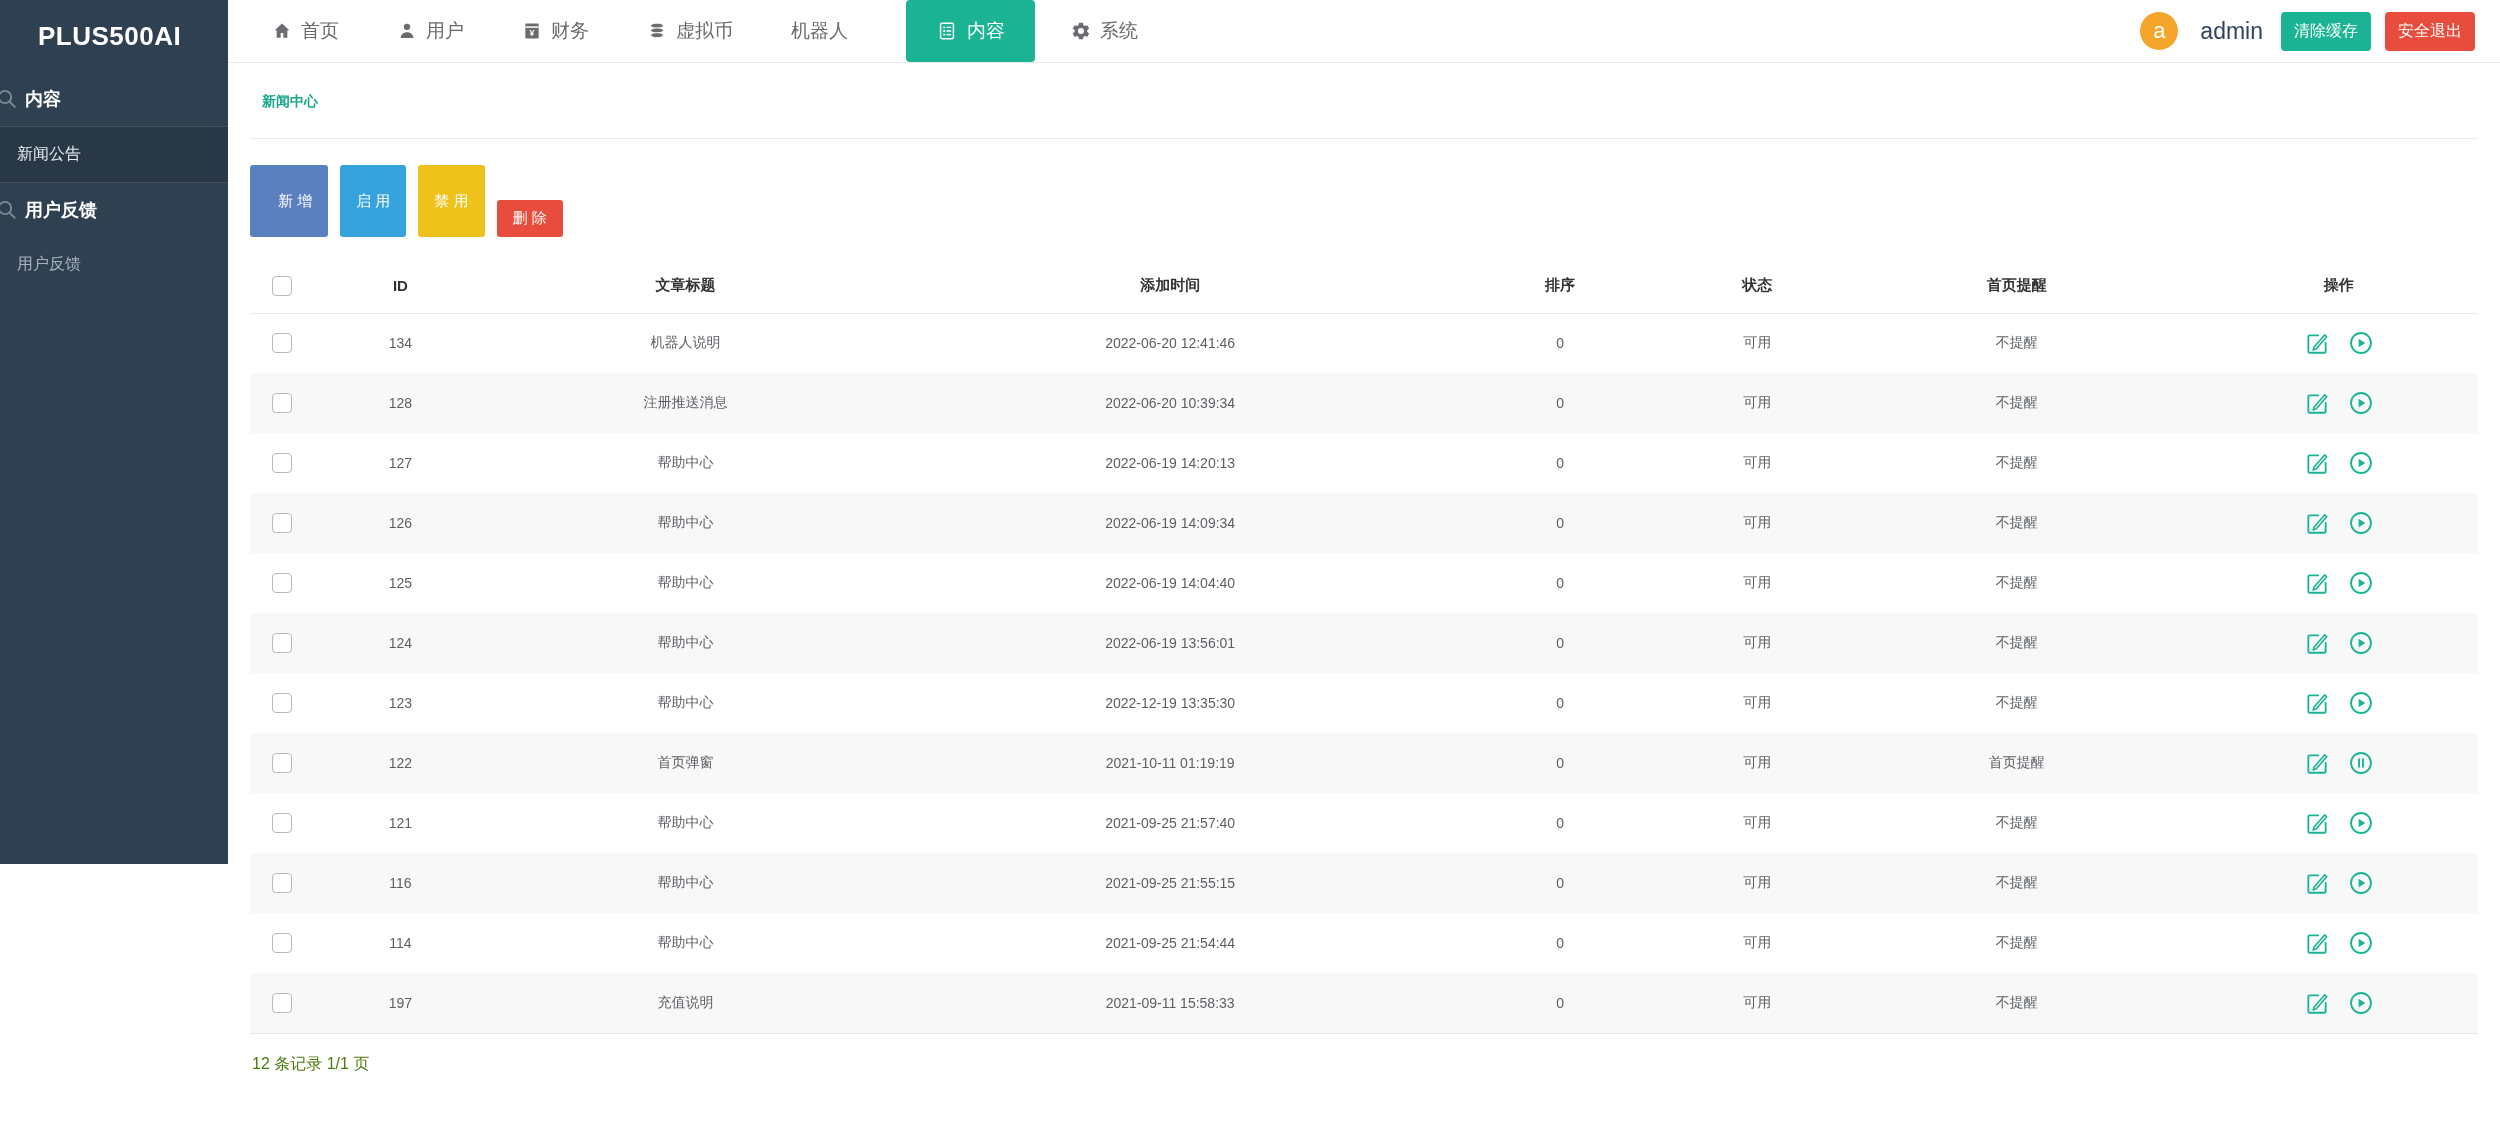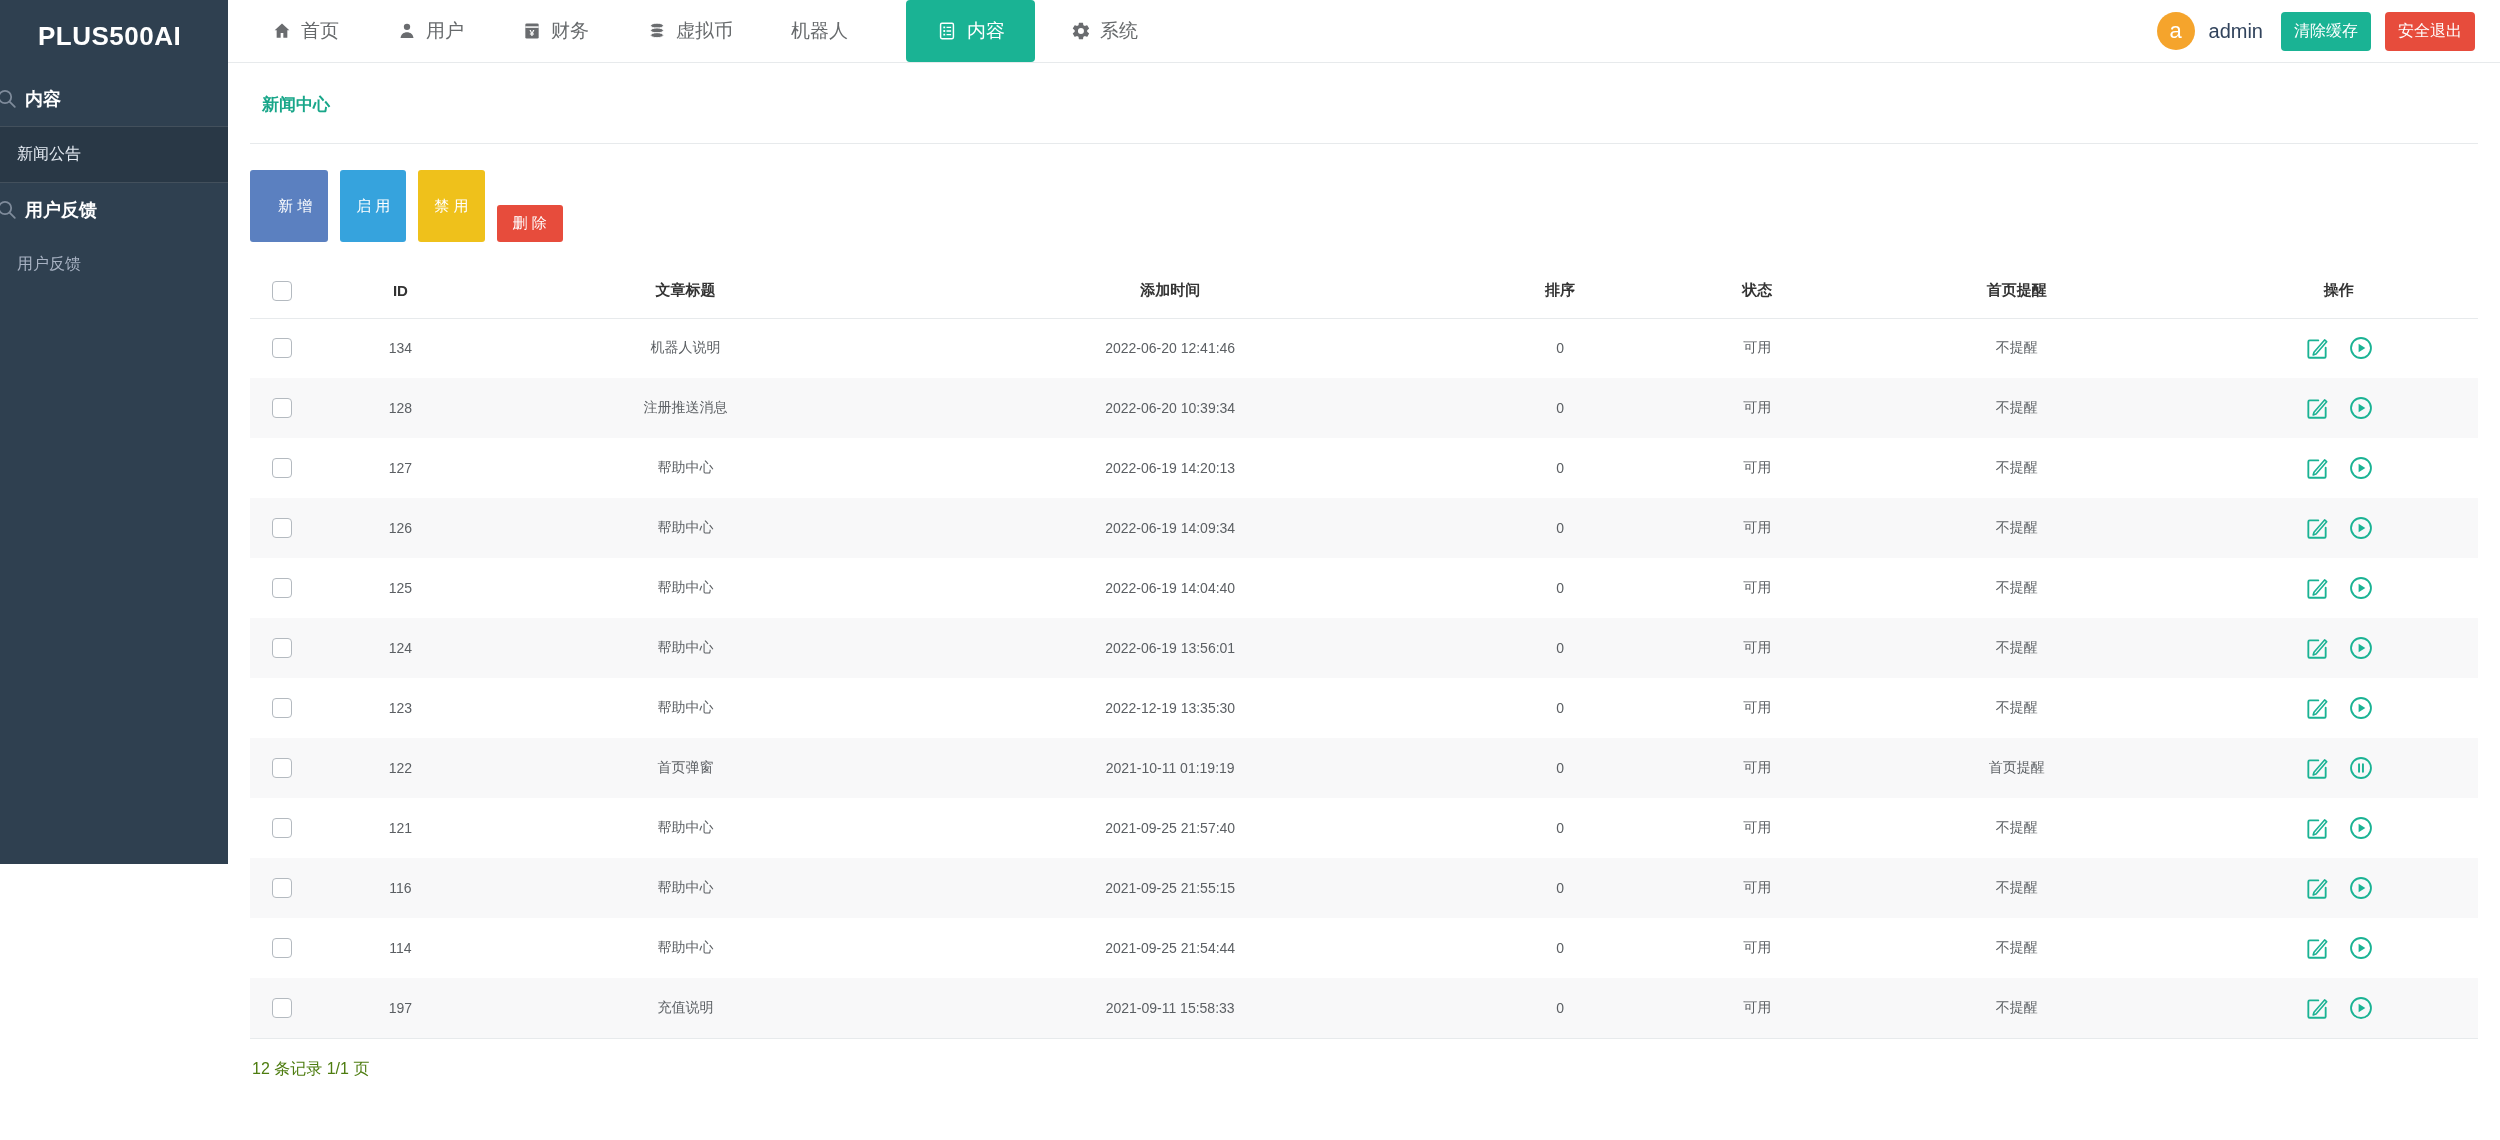--- a/index.html
+++ b/index.html
@@ -35,31 +35,31 @@
   .main{flex:1;display:flex;flex-direction:column;background:var(--band);min-width:0;}
 
   
   .topnav{height:78px;background:#fff;border-bottom:1px solid var(--border);display:flex;align-items:center;padding:0 25px 0 44px;gap:20px;}
   .nav-items{display:flex;align-items:center;height:100%;}
   .nav-item{display:flex;align-items:center;gap:9px;margin-right:58px;font-size:19px;color:var(--nav-text);cursor:pointer;white-space:nowrap;}
   .nav-item svg{display:block;}
   .nav-item.active{background:var(--primary);color:#fff;height:62px;padding:0 30px;border-radius:4px;margin-right:36px;}
   .nav-right{margin-left:auto;display:flex;align-items:center;}
   .avatar{width:38px;height:38px;border-radius:50%;background:var(--avatar);color:#fff;display:flex;align-items:center;justify-content:center;font-size:22px;cursor:pointer;}
-  .admin-name{font-size:20px;color:#31435c;margin:0 18px 0 14px;}
+  .admin-name{font-size:23px;color:#31435c;margin:0 18px 0 22px;}
   .nav-btn{border:none;color:#fff;font-size:16px;padding:9px 13px;border-radius:4px;cursor:pointer;font-family:inherit;}
   .nav-btn.cache{background:var(--primary);margin-right:14px;}
   .nav-btn.logout{background:var(--btn-delete);}
 
   
   .band{height:40px;background:linear-gradient(#e3e5e9,var(--band) 12px);}
 
   
   .panel{flex:1;background:#fff;padding:0 22px;}
-  .page-title{padding-top:30px;margin-left:12px;font-size:17px;font-weight:bold;color:var(--title-green);}
+  .page-title{padding-top:30px;margin-left:12px;font-size:14px;font-weight:bold;color:var(--title-green);}
   .divider{margin-top:27px;border-bottom:1px solid var(--border);}
   .toolbar{margin-top:26px;display:flex;}
   .tb-btn{border:none;color:#fff;font-size:15px;padding:9px 16px;border-radius:3px;margin-right:12px;cursor:pointer;font-family:inherit;}
   .tb-btn.add{background:var(--btn-add);padding-left:28px;}
   .tb-btn.enable{background:var(--btn-enable);}
   .tb-btn.disable{background:var(--btn-disable);}
   .tb-btn.delete{background:var(--btn-delete);margin-top:35px;}
 
   
   table{width:100%;border-collapse:collapse;table-layout:fixed;margin-top:22px;border-bottom:1px solid var(--border);}

